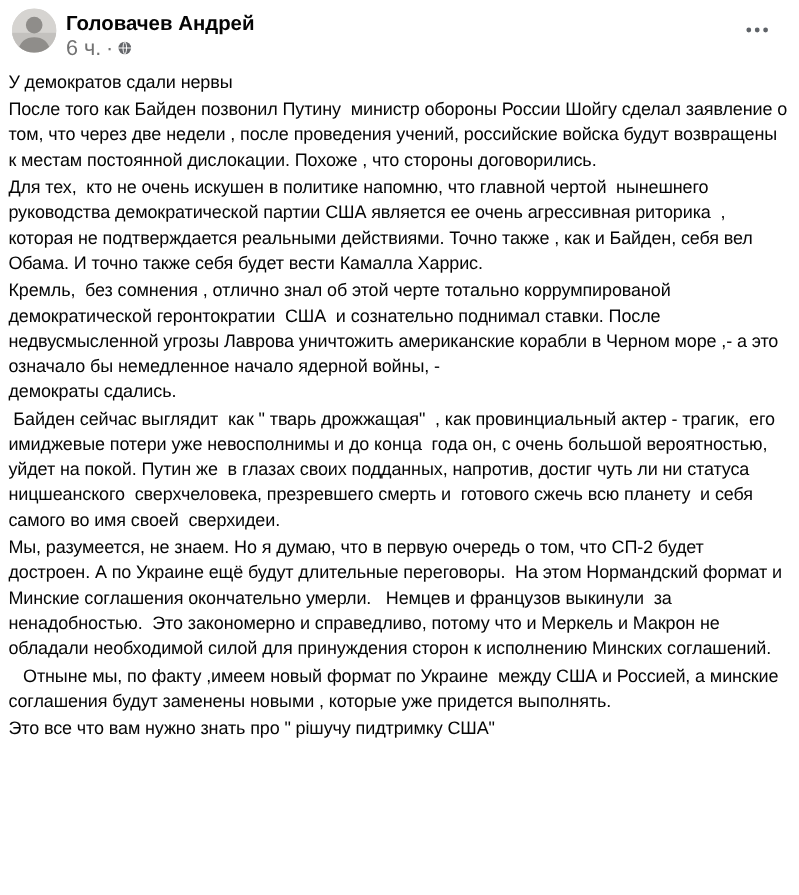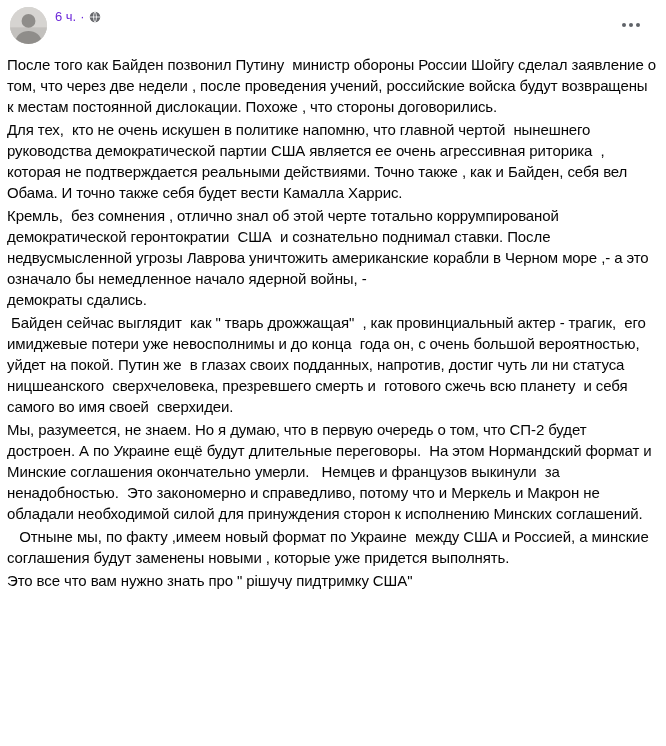--- a/index.html
+++ b/index.html
@@ -34,22 +34,22 @@
     color: #050505;
     line-height: 21px;
     padding-top: 2px;
     cursor: pointer;
     display: inline-block;
   }
   .sub {
     display: flex;
     align-items: center;
     gap: 4px;
-    font-size: 13px;
-    color: #6d28d9;
+    font-size: 18px;
+    color: #737373;
     line-height: 16px;
     margin-top: 2px;
   }
   .sub .time { cursor: pointer; }
   .globe { display: inline-flex; align-items: center; }
   .more {
     margin-left: auto;
     margin-top: 10px;
     margin-right: 6px;
     padding: 6px 4px;
@@ -87,20 +87,21 @@
     <div class="avatar">
       <svg viewBox="0 0 40 40">
         <rect x="0" y="0" width="40" height="40" fill="#d6d4d1"></rect>
         <rect x="0" y="22" width="40" height="18" fill="#c3c1be"></rect>
         <circle cx="20" cy="15" r="7.5" fill="#8f8d8a"></circle>
         <path d="M5 40 C6.5 30 12.5 26 20 26 C27.5 26 33.5 30 35 40 Z" fill="#8f8d8a"></path>
       </svg>
     </div>
 
     <div class="hmeta">
+      <span class="name">Головачев Андрей</span>
       <div class="sub">
         <span class="time">6 ч.</span>
         <span class="sep">·</span>
         <span class="globe">
           <svg width="12" height="12" viewBox="0 0 16 16">
             <circle cx="8" cy="8" r="7" fill="#65676b"></circle>
             <path d="M1 8 H15 M8 1 C5.4 3.2 5.4 12.8 8 15 M8 1 C10.6 3.2 10.6 12.8 8 15" stroke="#ffffff" stroke-width="1.1" fill="none"></path>
           </svg>
         </span>
       </div>
@@ -110,20 +111,21 @@
       <span style="display:flex;gap:3px;">
         <i></i>
           <i></i>
           <i></i>
       </span>
     </div>
 
   </div>
 
   <div class="body">
+      <p>У демократов сдали нервы</p>
       <p>После того как Байден позвонил Путину  министр обороны России Шойгу сделал заявление о том, что через две недели , после проведения учений, российские войска будут возвращены к местам постоянной дислокации. Похоже , что стороны договорились.</p>
       <p>Для тех,  кто не очень искушен в политике напомню, что главной чертой  нынешнего руководства демократической партии США является ее очень агрессивная риторика  , которая не подтверждается реальными действиями. Точно также , как и Байден, себя вел Обама. И точно также себя будет вести Камалла Харрис.</p>
       <p>Кремль,  без сомнения , отлично знал об этой черте тотально коррумпированой демократической геронтократии  США  и сознательно поднимал ставки. После недвусмысленной угрозы Лаврова уничтожить американские корабли в Черном море ,- а это означало бы немедленное начало ядерной войны, -
 демократы сдались.</p>
       <p> Байден сейчас выглядит  как " тварь дрожжащая"  , как провинциальный актер - трагик,  его имиджевые потери уже невосполнимы и до конца  года он, с очень большой вероятностью, уйдет на покой. Путин же  в глазах своих подданных, напротив, достиг чуть ли ни статуса ницшеанского  сверхчеловека, презревшего смерть и  готового сжечь всю планету  и себя самого во имя своей  сверхидеи.</p>
       <p>Мы, разумеется, не знаем. Но я думаю, что в первую очередь о том, что СП-2 будет достроен. А по Украине ещё будут длительные переговоры.  На этом Нормандский формат и Минские соглашения окончательно умерли.   Немцев и французов выкинули  за ненадобностью.  Это закономерно и справедливо, потому что и Меркель и Макрон не обладали необходимой силой для принуждения сторон к исполнению Минских соглашений.</p>
       <p>   Отныне мы, по факту ,имеем новый формат по Украине  между США и Россией, а минские соглашения будут заменены новыми , которые уже придется выполнять.</p>
       <p>Это все что вам нужно знать про " рішучу пидтримку США"</p>
     </div>
 

